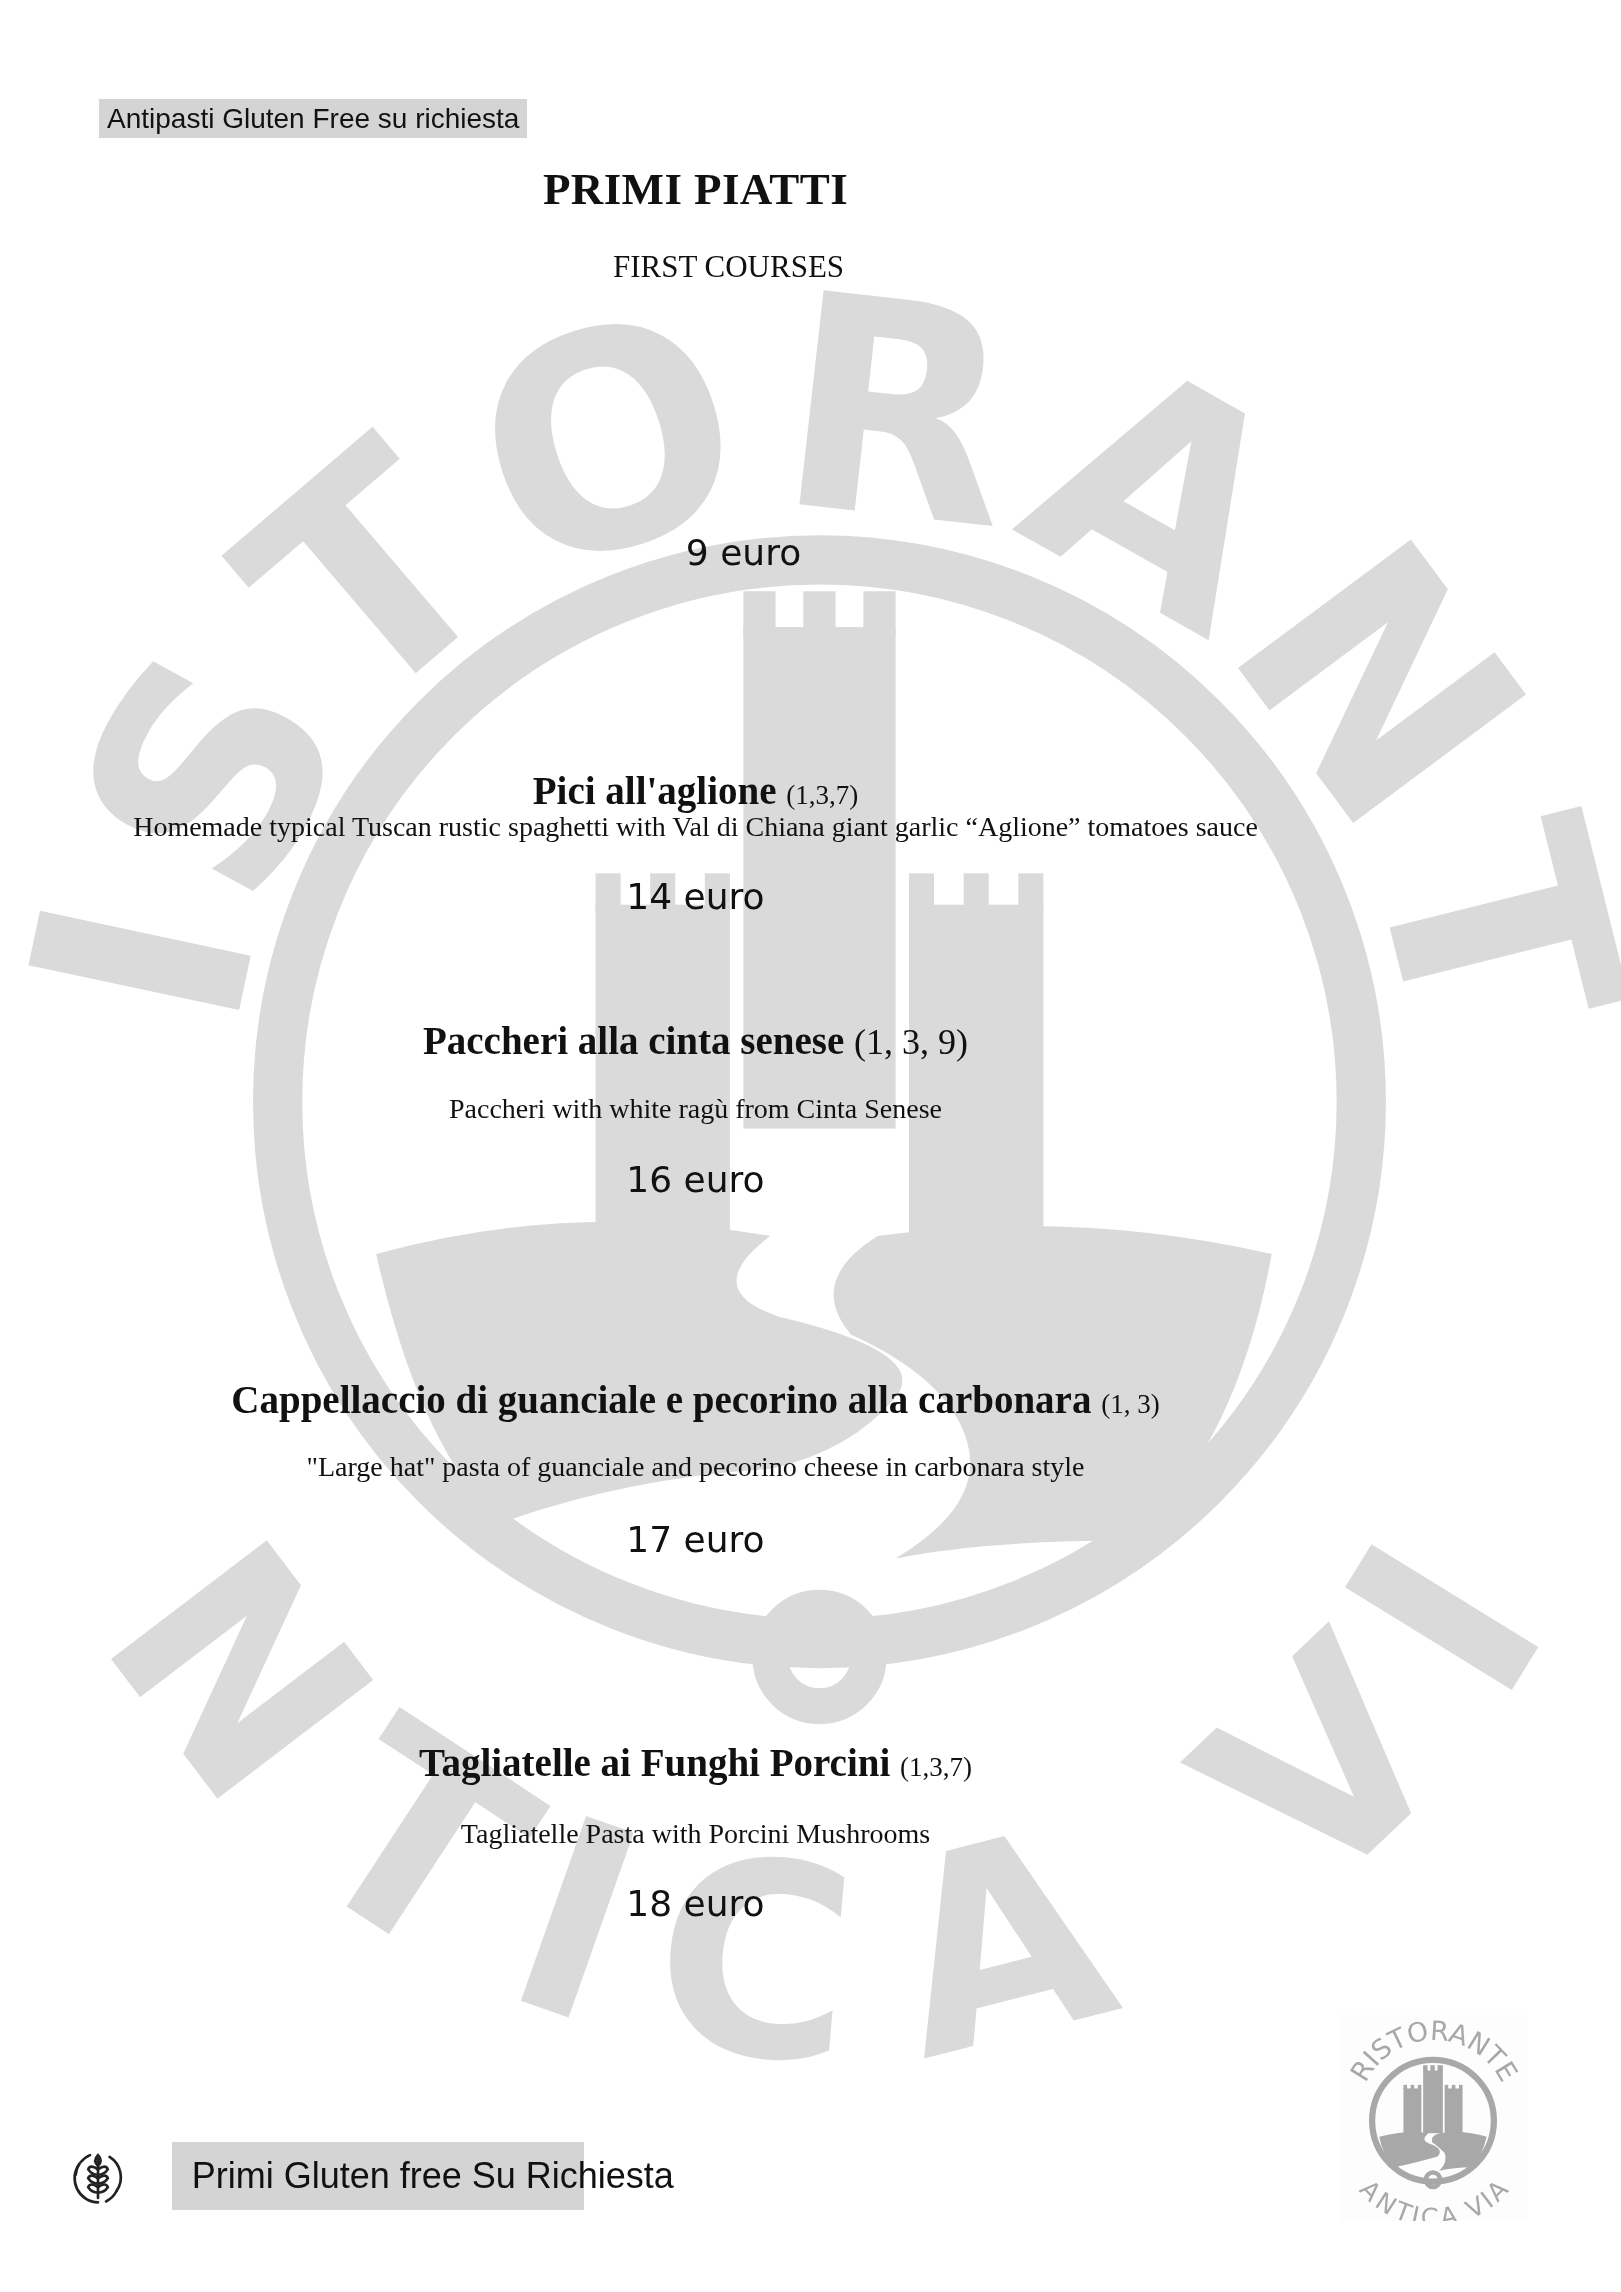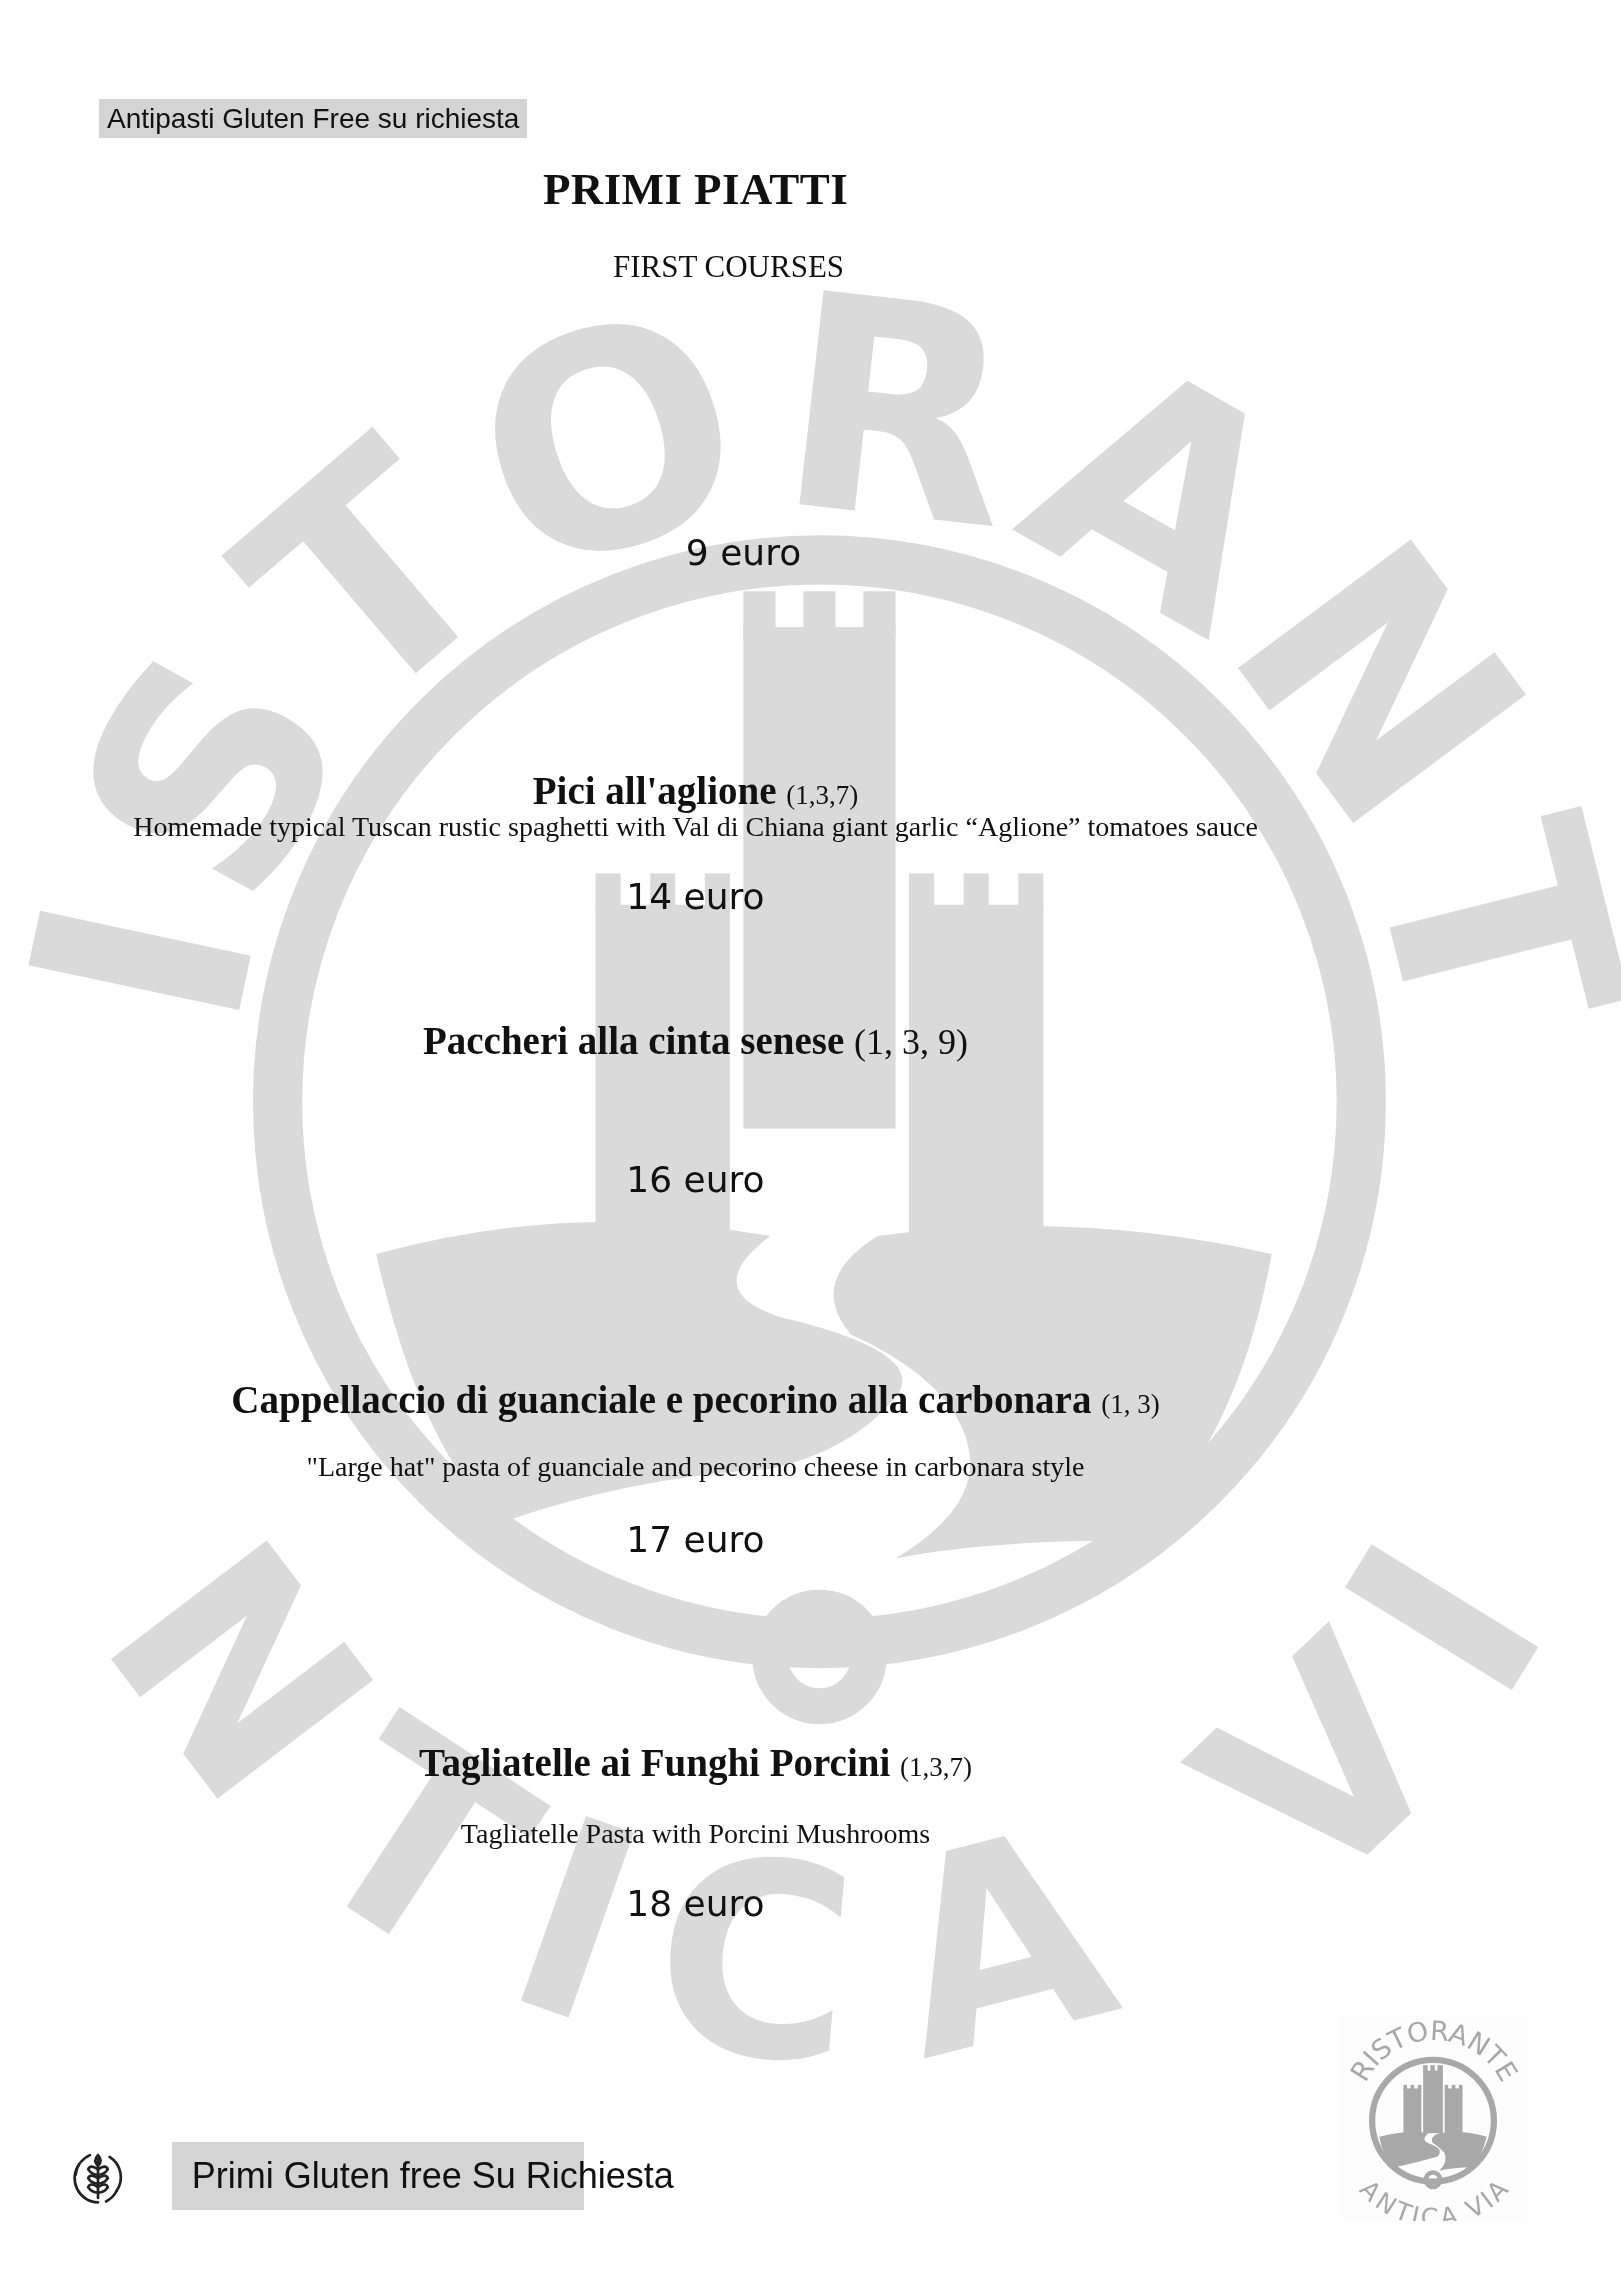--- a/index.html
+++ b/index.html
@@ -73,20 +73,21 @@
     <span>Pici all'aglione</span>
     <span class="allergens">(1,3,7)</span>
   </div>
   <div class="center desc" style="top:811px;">Homemade typical Tuscan rustic spaghetti  with Val di Chiana giant garlic “Aglione” tomatoes sauce</div>
   <div class="center price" style="top:876px;">14 euro</div>
 
   <div class="center dish-name" style="top:1018px;">
     <span>Paccheri alla cinta senese</span>
     <span class="allergens big">(1, 3, 9)</span>
   </div>
+  <div class="center desc" style="top:1093px;">Paccheri with white ragù from Cinta Senese</div>
   <div class="center price" style="top:1159px;">16 euro</div>
 
   <div class="center dish-name" style="top:1377px;">
     <span>Cappellaccio di guanciale e pecorino alla carbonara</span>
     <span class="allergens">(1, 3)</span>
   </div>
   <div class="center desc" style="top:1451px;">"Large hat" pasta of guanciale and pecorino cheese in carbonara style</div>
   <div class="center price" style="top:1519px;">17 euro</div>
 
   <div class="center dish-name" style="top:1740px;">

